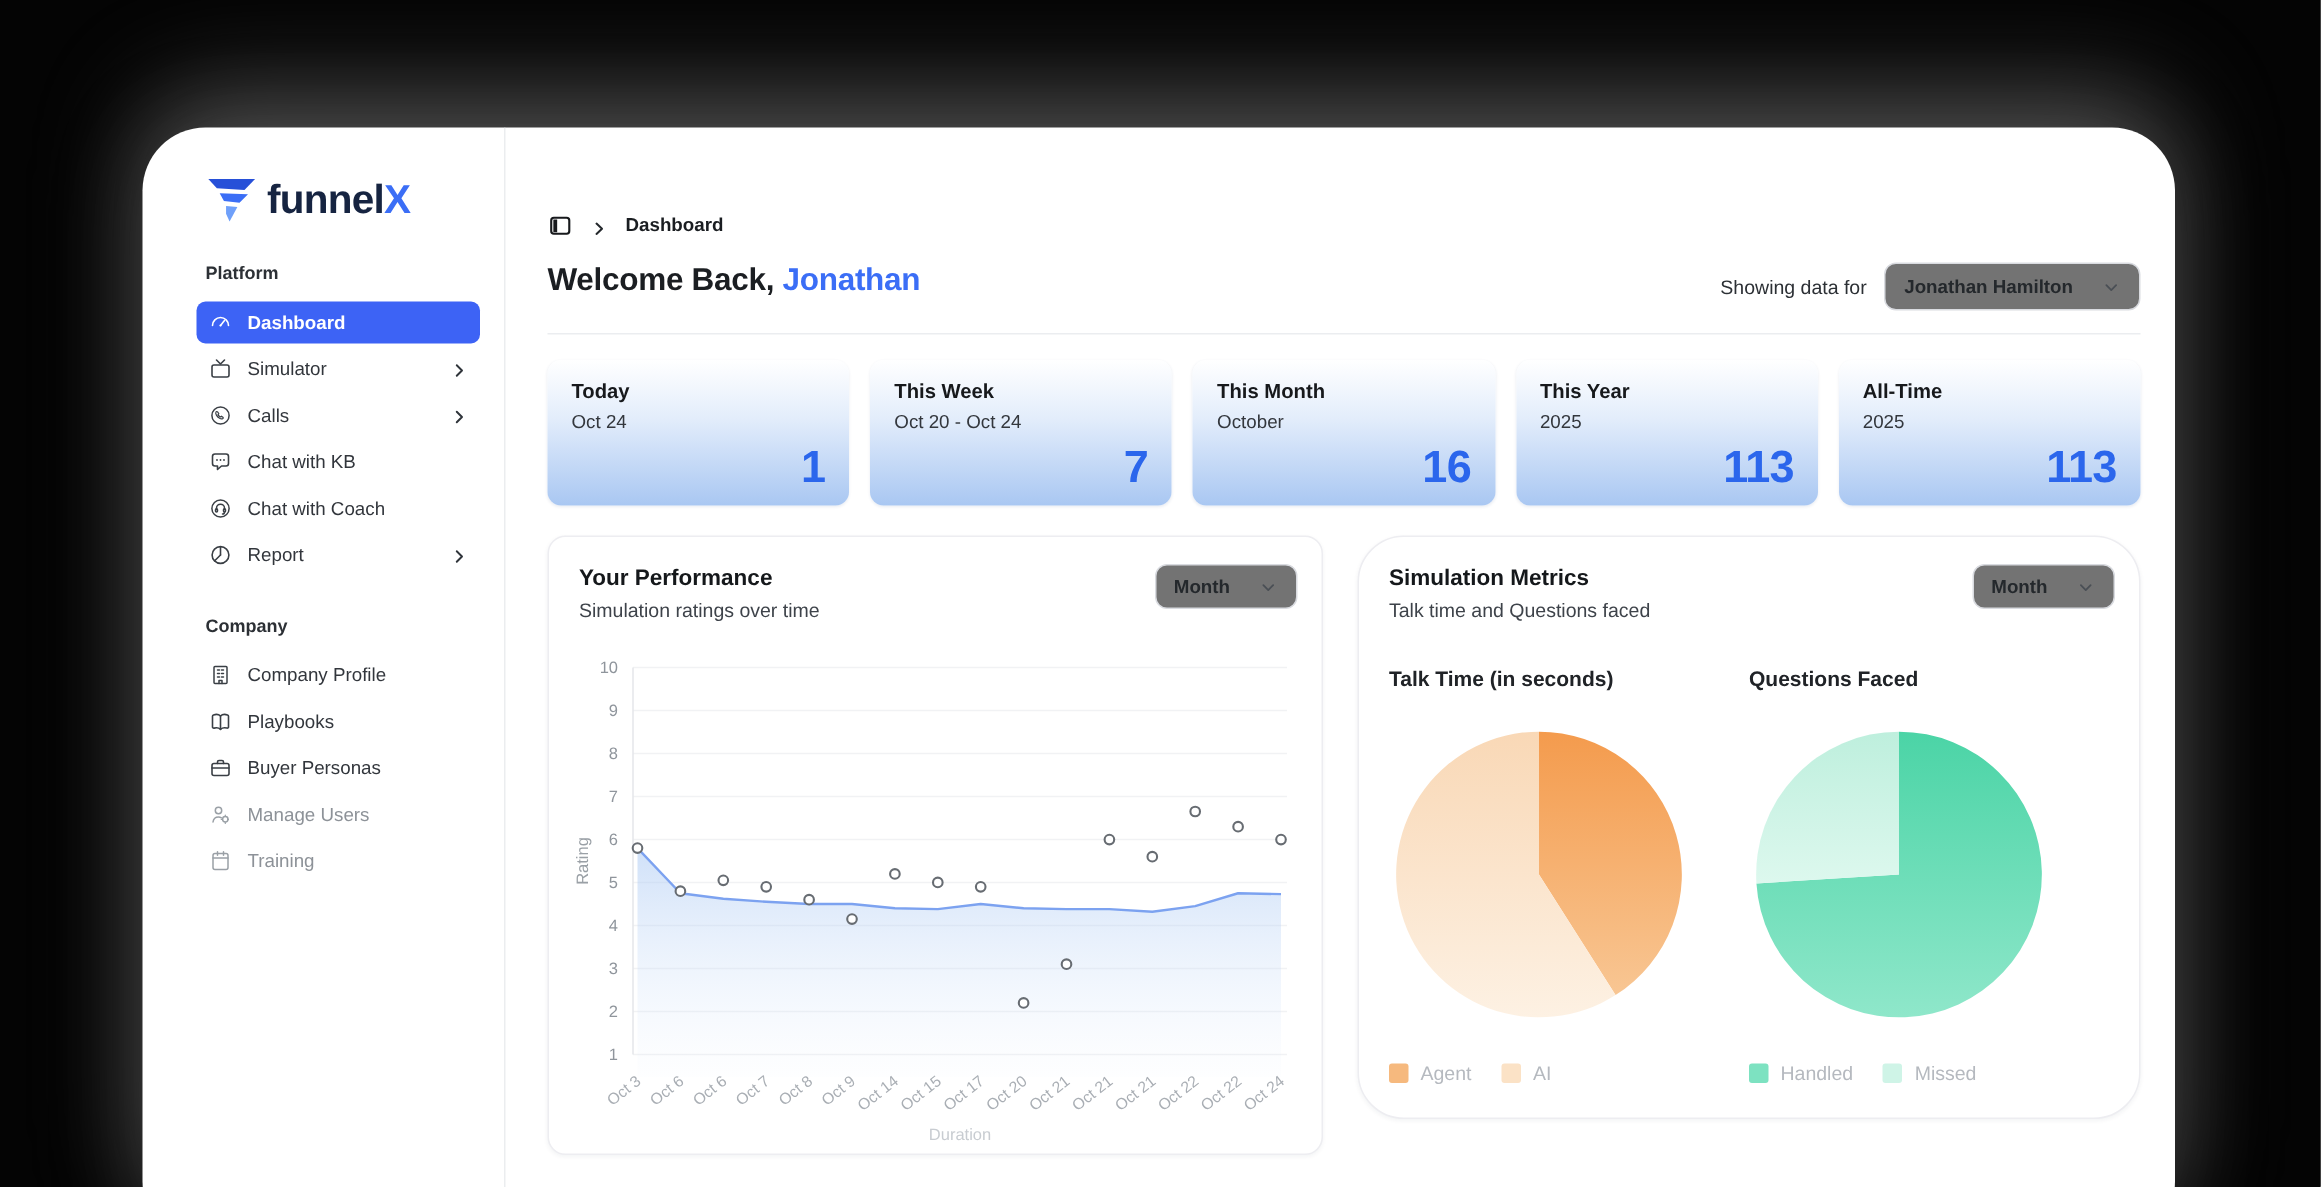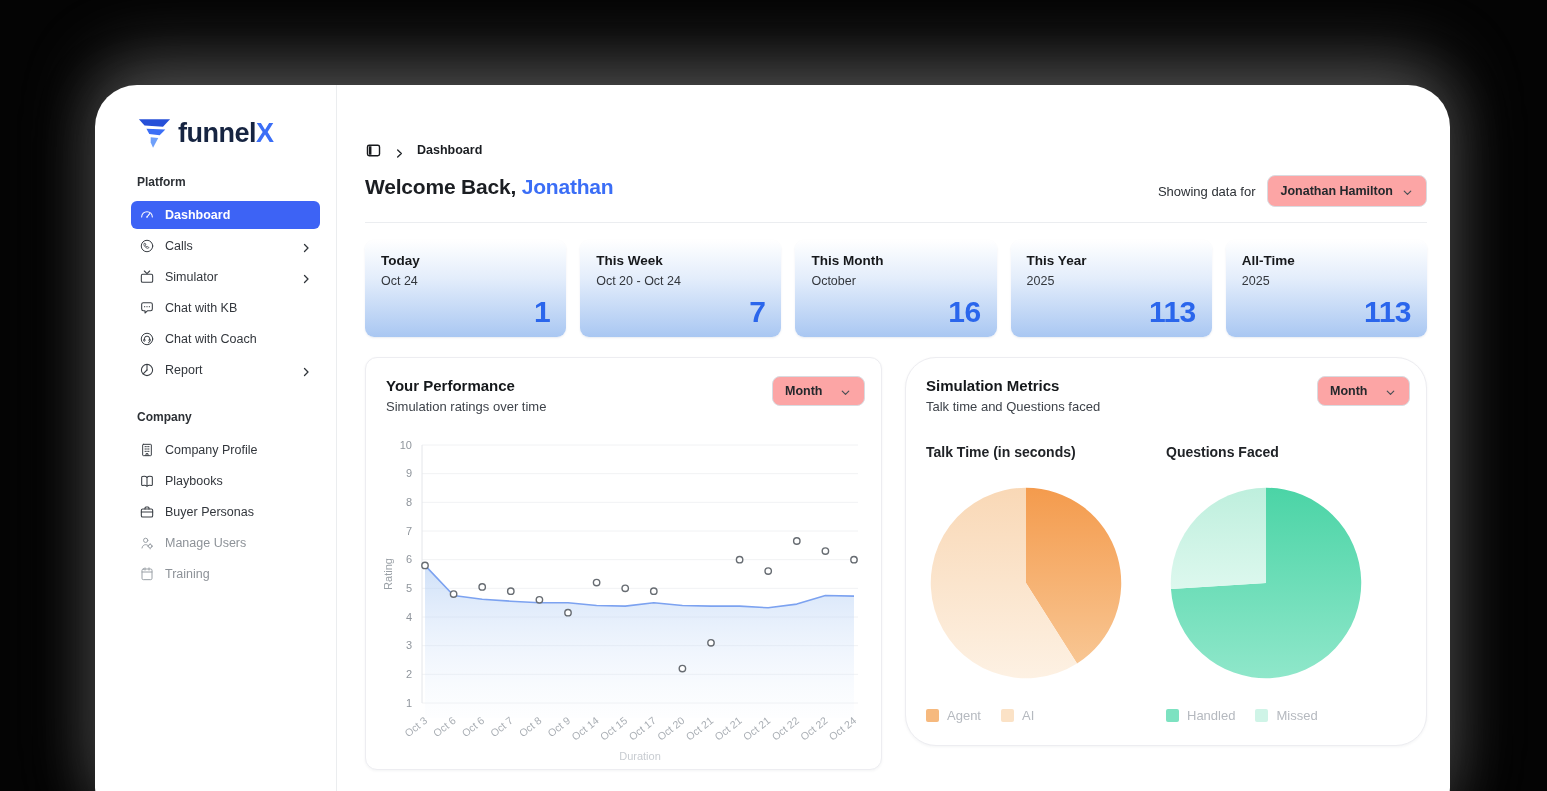--- a/index.html
+++ b/index.html
@@ -35,22 +35,22 @@
   .crumbrow .ptoggle { width:17px; height:17px; color:#17191c; cursor:pointer; }
   .crumbrow .ptoggle svg { width:17px; height:17px; }
   .crumbrow .bchev { width:11px; height:11px; color:#24282c; }
   .crumbrow .bchev svg { width:11px; height:11px; }
   .crumb { font-size:12.5px; font-weight:600; color:#1a1d21; cursor:pointer; }
   .welcomerow { display:flex; align-items:flex-start; justify-content:space-between; margin-top:16px; }
   .welcome { font-size:21px; font-weight:600; color:#1b1e22; letter-spacing:-.2px; }
   .welcome .accent { color:#3b6ef6; }
   .showing { display:flex; align-items:center; gap:12px; }
   .showing .slabel { font-size:13px; color:#2c3035; }
-  .select { display:flex; align-items:center; justify-content:space-between; gap:8px;
-    border:1px solid #d9dbe0; border-radius:8px; background:#fca5a5; padding:0 12px;
+  .select { display:flex; align-items:center; justify-content:space-between; gap:19px;
+    border:1px solid #d9dbe0; border-radius:8px; background:#737373; padding:0 12px;
     height:32px; min-width:155px; cursor:pointer; }
   .select .sval { font-size:12.5px; font-weight:600; color:#24282c; }
   .select .dchev { width:13px; height:13px; color:#4a4f55; }
   .select .dchev svg { width:13px; height:13px; }
   .divider { height:1px; background:#ebedf0; margin-top:15px; }
   
   .statrow { display:flex; gap:14px; margin-top:17px; }
   .stat-card { flex:1; height:97px; border-radius:9px; position:relative;
     background:linear-gradient(180deg,#ffffff 0%, #e3edfb 40%, #a9c7f2 100%);
     padding:13px 16px; box-shadow:0 1px 2px rgba(40,70,130,.10); }
@@ -102,38 +102,38 @@
             <svg viewBox="0 0 24 24" fill="none" stroke="currentColor" stroke-width="1.6" stroke-linecap="round" stroke-linejoin="round">
               <path d="M4 15a8 8 0 1 1 16 0"></path>
               <path d="m12 15 4-5"></path>
               <circle cx="12" cy="15" r="1.1" fill="currentColor" stroke="none"></circle>
             </svg>
           </span>
           <span class="lbl">Dashboard</span>
         </div>
         <div class="nav-item">
           <span class="ico">
+            <svg viewBox="0 0 24 24" fill="none" stroke="currentColor" stroke-width="1.6" stroke-linecap="round" stroke-linejoin="round">
+              <rect x="3.5" y="8" width="17" height="12" rx="2"></rect>
+              <path d="m8 3 4 4 4-4"></path>
+            </svg>
+          </span>
+          <span class="lbl">Simulator</span>
+          <span class="chev"><svg viewBox="0 0 24 24" fill="none" stroke="currentColor" stroke-width="2.6" stroke-linecap="round" stroke-linejoin="round">
+              <path d="m9 5 7 7-7 7"></path>
+            </svg></span>
+        </div>
+        <div class="nav-item">
+          <span class="ico">
             <svg viewBox="0 0 24 24" fill="none" stroke="currentColor" stroke-width="1.5" stroke-linecap="round" stroke-linejoin="round">
               <circle cx="12" cy="12" r="8.6"></circle>
               <path d="M9.2 8.6l1.1 1.5-.8 1a5.6 5.6 0 0 0 2.4 2.4l1-.8 1.5 1.1c.5.4.4 1.1-.2 1.4-.9.4-2 .3-3.1-.4a8.4 8.4 0 0 1-3.2-3.2c-.7-1.1-.8-2.2-.4-3.1.3-.6 1-.7 1.7-.1z" stroke-width="1.2"></path>
             </svg>
           </span>
           <span class="lbl">Calls</span>
-          <span class="chev"><svg viewBox="0 0 24 24" fill="none" stroke="currentColor" stroke-width="2.6" stroke-linecap="round" stroke-linejoin="round">
-              <path d="m9 5 7 7-7 7"></path>
-            </svg></span>
-        </div>
-        <div class="nav-item">
-          <span class="ico">
-            <svg viewBox="0 0 24 24" fill="none" stroke="currentColor" stroke-width="1.6" stroke-linecap="round" stroke-linejoin="round">
-              <rect x="3.5" y="8" width="17" height="12" rx="2"></rect>
-              <path d="m8 3 4 4 4-4"></path>
-            </svg>
-          </span>
-          <span class="lbl">Simulator</span>
           <span class="chev"><svg viewBox="0 0 24 24" fill="none" stroke="currentColor" stroke-width="2.6" stroke-linecap="round" stroke-linejoin="round">
               <path d="m9 5 7 7-7 7"></path>
             </svg></span>
         </div>
         <div class="nav-item">
           <span class="ico">
             <svg viewBox="0 0 24 24" fill="none" stroke="currentColor" stroke-width="1.6" stroke-linecap="round" stroke-linejoin="round">
               <path d="M4 6.5A2.5 2.5 0 0 1 6.5 4h11A2.5 2.5 0 0 1 20 6.5v7a2.5 2.5 0 0 1-2.5 2.5H13l-4 3.5V16H6.5A2.5 2.5 0 0 1 4 13.5z"></path>
               <circle cx="8.5" cy="10" r=".9" fill="currentColor" stroke="none"></circle>
               <circle cx="12" cy="10" r=".9" fill="currentColor" stroke="none"></circle>

